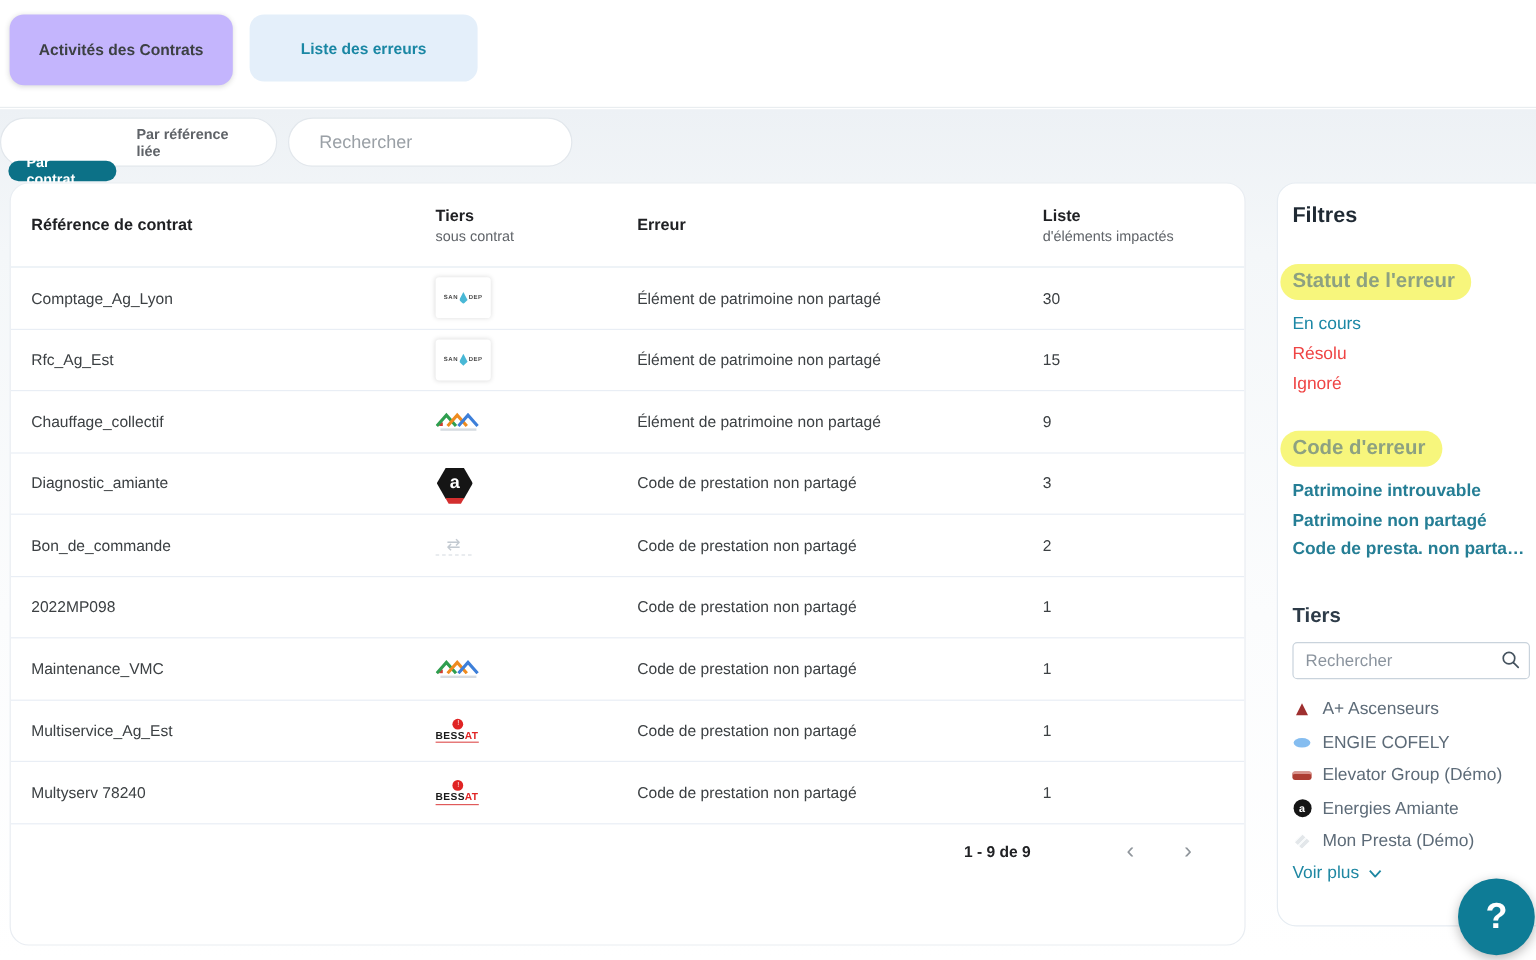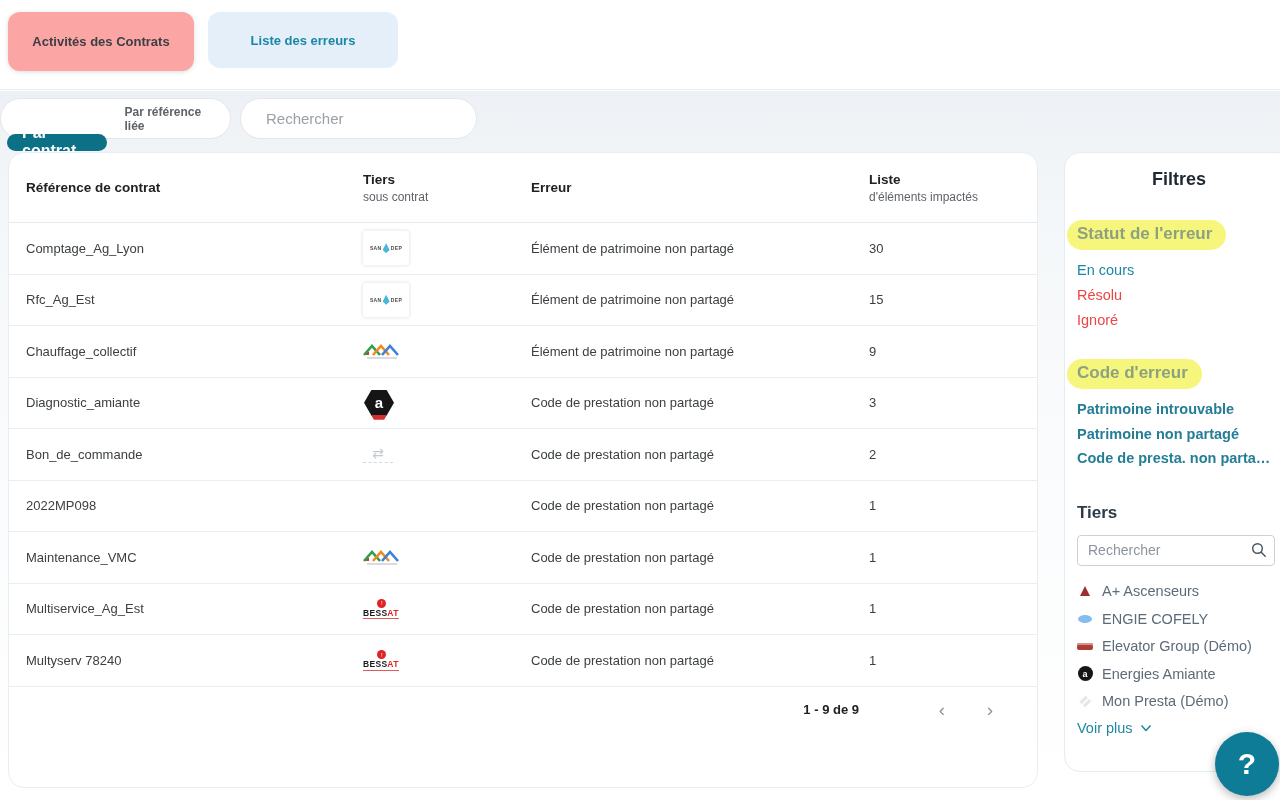--- a/index.html
+++ b/index.html
@@ -10,28 +10,28 @@
     background: #ffffff;
     color: #3c4043;
   }
   
   .header-zone { position:absolute; top:0; left:0; width:1280px; height:90px; background:#fff; border-bottom:1px solid #e9edf0; z-index:1; }
   .content-bg  { position:absolute; top:91px; left:0; width:1280px; height:709px;
                  background:linear-gradient(180deg,#edf1f5 0px,#f4f7f9 120px,#fbfcfd 420px,#ffffff 100%); }
   
   .tab { position:absolute; display:flex; align-items:center; justify-content:center;
          font-size:13px; font-weight:700; border-radius:12px; cursor:pointer; z-index:2; }
-  .tab-inactive { top:12px; left:8px; width:186px; height:59px; background:#fca5a5; color:#3c4043;
+  .tab-inactive { top:12px; left:8px; width:186px; height:59px; background:#c4b5fd; color:#3c4043;
                   box-shadow:0 1px 4px rgba(60,64,67,.18);text-align:center; }
   .tab-active   { top:12px; left:208px; width:190px; height:56px; background:#e4effa; color:#1a87a4; }
   
   .toggle-group { position:absolute; top:98px; left:0; height:41px; width:231px; background:#fff;
                   border:1px solid #e2e7ec; border-radius:21px; display:flex; align-items:center; z-index:2; }
   .toggle-on  { margin-left:6px; background:#0c7187; color:#fff; border-radius:15px; height:17px;
-                padding:0 15px; display:flex; align-items:center; font-size:16px; font-weight:700; cursor:pointer;margin-top:47px; }
+                padding:0 15px; display:flex; align-items:center; font-size:12px; font-weight:700; cursor:pointer;margin-top:47px; }
   .toggle-off { padding:0 22px 0 17px; font-size:12px; font-weight:700; color:#5f6368; cursor:pointer; }
   .search-pill { position:absolute; top:98px; left:240px; width:237px; height:41px; background:#fff;
                  border:1px solid #e2e7ec; border-radius:21px; display:flex; align-items:center;
                  padding:0 14px; gap:11px; z-index:2; }
   .search-pill input { border:none; outline:none; flex:1; font-size:15px; color:#3c4043; background:transparent;
                        font-family:"Liberation Sans",sans-serif; }
   .search-pill input::placeholder { color:#9aa0a6; }
   
   .table-card { position:absolute; left:8px; top:152px; width:1030px; height:636px; background:#fff;
                 border:1px solid #e9edf2; border-radius:16px; z-index:2; overflow:hidden; }
@@ -42,21 +42,21 @@
   .tbody-row { height:51.5px; border-bottom:1px solid #e9eef5; font-size:13px; color:#3c4043; cursor:pointer; }
   .cell-logo { display:flex; align-items:center; }
   
   .pager { display:flex; align-items:center; height:40px; margin-top:3px; justify-content:flex-end; padding-right:30px; }
   .pager-label { font-size:13px; font-weight:600; color:#202124; margin-right:52px; }
   .pager-btn { width:34px; height:34px; display:flex; align-items:center; justify-content:center;
                font-size:19px; color:#8f959b; cursor:pointer; margin-left:14px; }
   
   .side-card { position:absolute; left:1064px; top:152px; width:230px; height:620px; background:#fff;
                border:1px solid #e6ecf2; border-radius:16px; z-index:2; padding:16px 12px 0 12px; }
-  .side-title { font-size:18px; font-weight:700; color:#1f2933;text-align:center; }
+  .side-title { font-size:18px; font-weight:700; color:#1f2933; }
   .hl-pill { display:inline-block; background:#f7f67c; color:#8da181; font-size:17px; font-weight:700;
              padding:4px 14px 6px 10px; border-radius:16px; margin-left:-10px; }
   .hl-status { margin-top:30px; }
   .hl-code   { margin-top:26px; }
   .f-list { margin-top:8px; }
   .f-item { font-size:14.5px; line-height:25px; cursor:pointer; }
   .state-active { color:#1b87a5; }
   .state-normal { color:#ef4444; }
   .state-accent { color:#257e95; line-height:24.5px; white-space:nowrap; overflow:hidden; text-overflow:ellipsis; max-width:202px;font-weight:bold; }
   .tiers-title { font-size:17px; font-weight:700; color:#2d3b48; margin-top:32px; }

